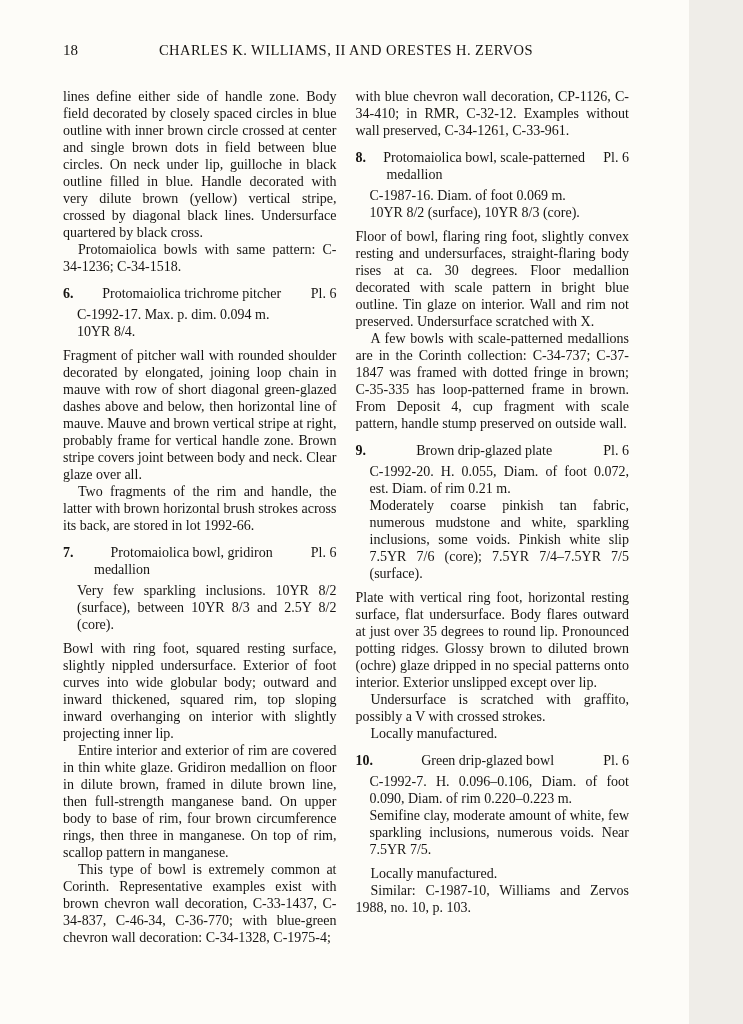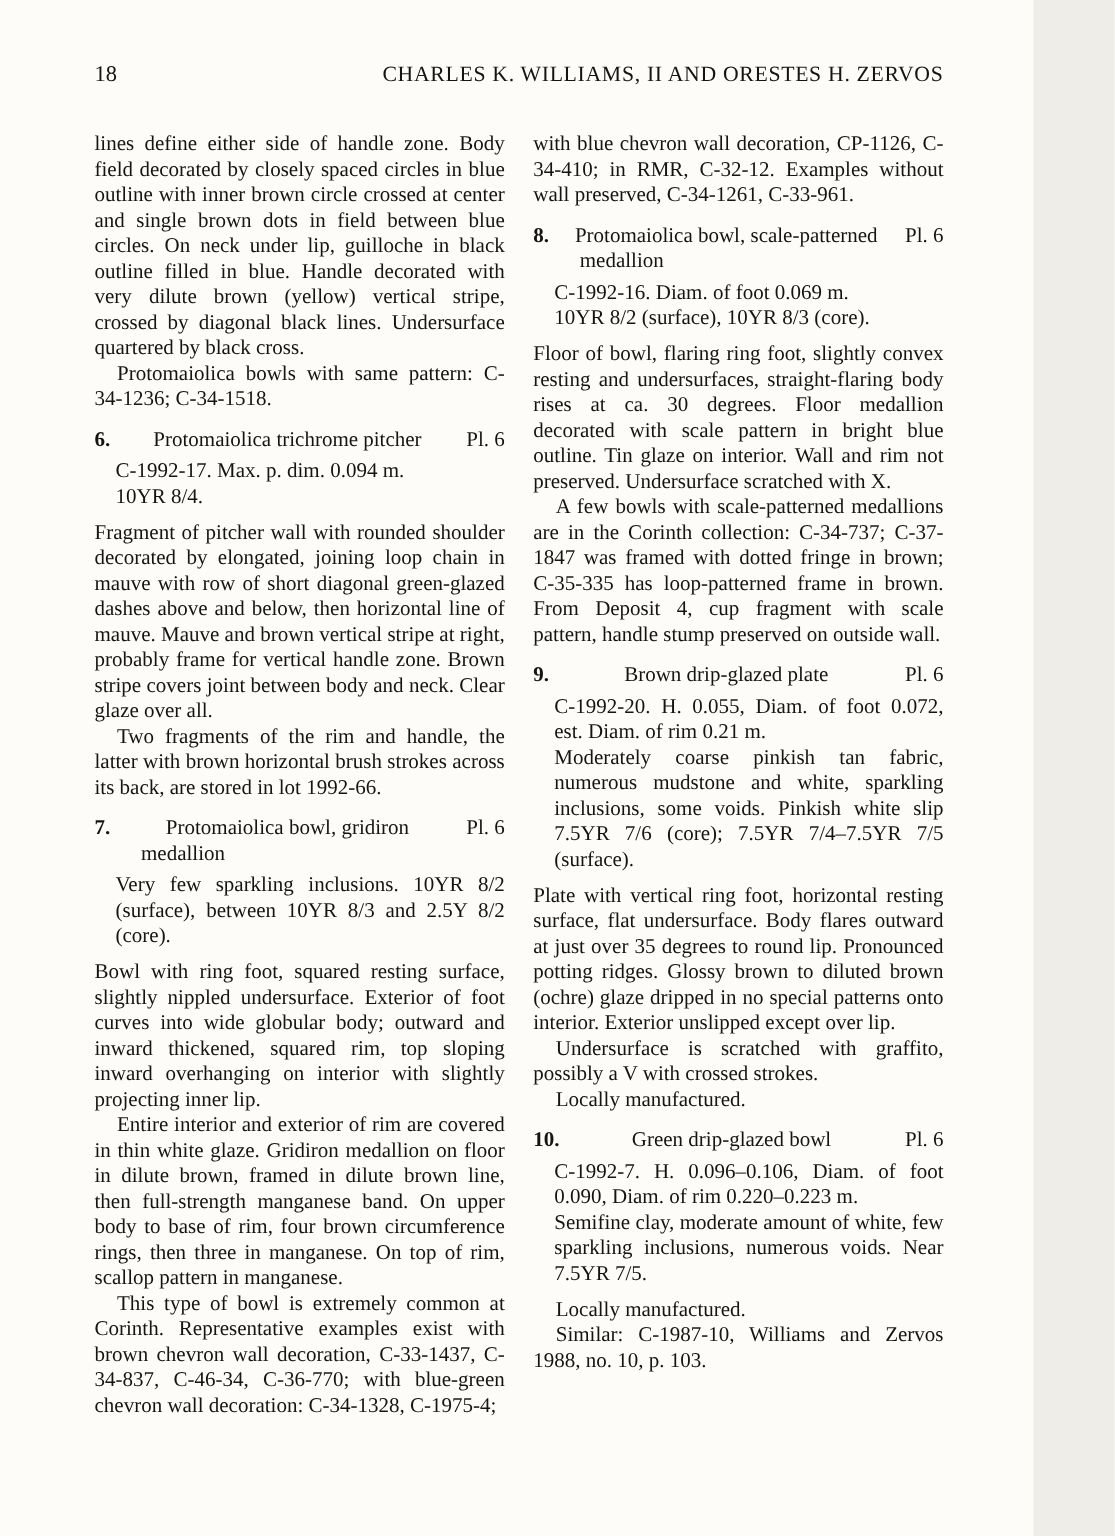--- a/index.html
+++ b/index.html
@@ -27,21 +27,21 @@
     position: absolute;
     left: 0;
     top: 0;
     font-size: 15px;
   }
   .running-title {
     position: absolute;
     left: 0;
     right: 0;
     top: 0;
-    text-align: right;
+    text-align: center;
     font-size: 14.5px;
     letter-spacing: 0.45px;
     white-space: nowrap;
   }
   .columns {
     display: flex;
     gap: 19px;
   }
   .col {
     width: 300px;
@@ -119,21 +119,21 @@
         <p class="para">with blue chevron wall decoration, CP-1126, C-34-410; in RMR, C-32-12. Examples without wall preserved, C-34-1261, C-33-961.</p>
         <div class="entry-heading">
           <div class="entry-line">
             <span class="entry-num">8.</span>
             <span class="entry-title">Protomaiolica bowl, scale-patterned</span>
             <span class="entry-plate">Pl. 6</span>
           </div>
           <div class="entry-line2">medallion</div>
         </div>
         <div class="details">
-          <p class="detail">C-1992-16. Diam. of foot 0.069 m.</p>
+          <p class="detail">C-1987-16. Diam. of foot 0.069 m.</p>
           <p class="detail">10YR 8/2 (surface), 10YR 8/3 (core).</p>
         </div>
         <p class="para">Floor of bowl, flaring ring foot, slightly convex resting and undersurfaces, straight-flaring body rises at ca. 30 degrees. Floor medallion decorated with scale pattern in bright blue outline. Tin glaze on interior. Wall and rim not preserved. Undersurface scratched with X.</p>
         <p class="para indent">A few bowls with scale-patterned medallions are in the Corinth collection: C-34-737; C-37-1847 was framed with dotted fringe in brown; C-35-335 has loop-patterned frame in brown. From Deposit 4, cup fragment with scale pattern, handle stump preserved on outside wall.</p>
         <div class="entry-heading">
           <div class="entry-line">
             <span class="entry-num">9.</span>
             <span class="entry-title">Brown drip-glazed plate</span>
             <span class="entry-plate">Pl. 6</span>
           </div>

